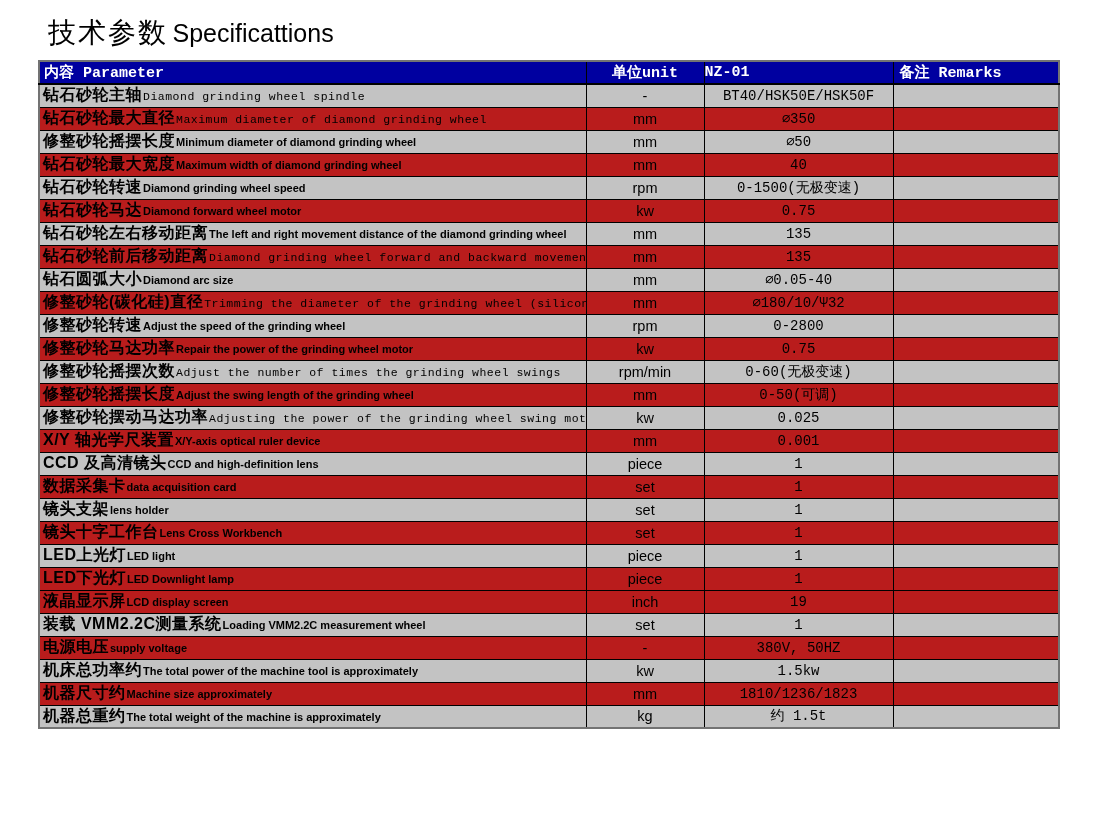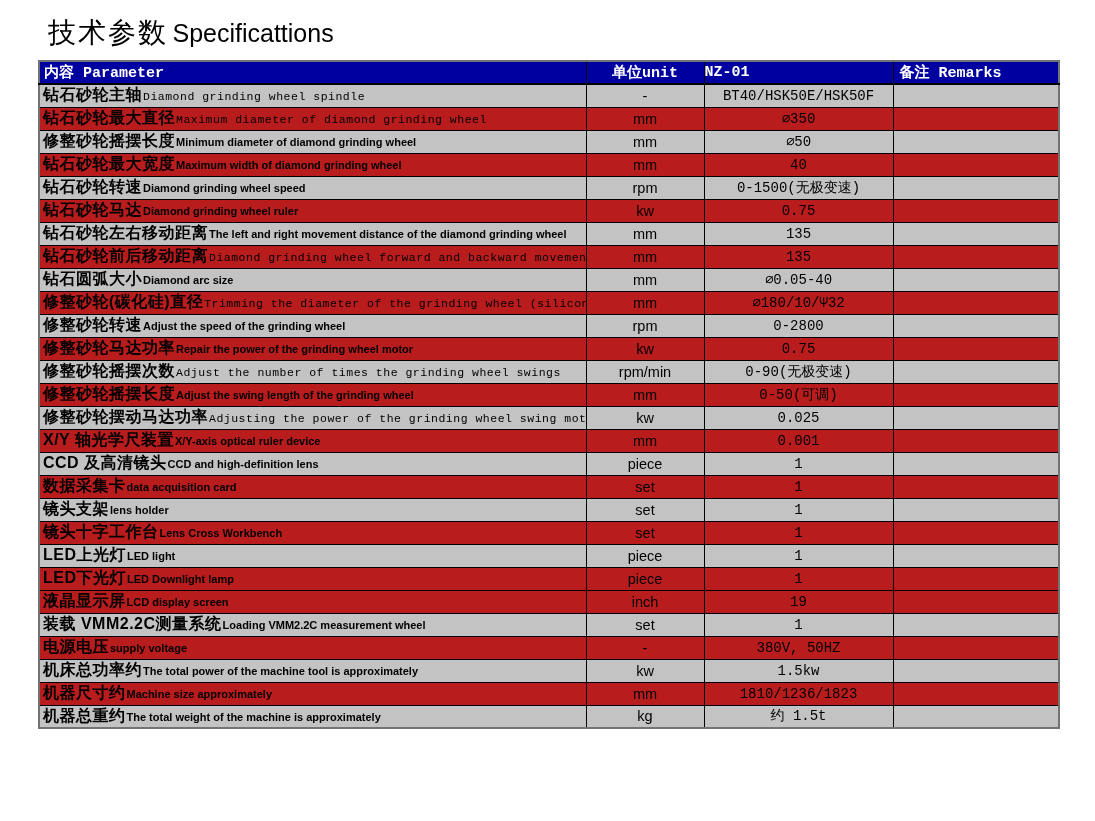--- a/index.html
+++ b/index.html
@@ -136,21 +136,21 @@
         <td class="value">40</td>
         <td class="remark"></td>
       </tr>
       <tr class="gray">
         <td class="param"><span class="zh">钻石砂轮转速</span><span class="en">Diamond grinding wheel speed</span></td>
         <td class="unit">rpm</td>
         <td class="value">0-1500(无极变速)</td>
         <td class="remark"></td>
       </tr>
       <tr class="white">
-        <td class="param"><span class="zh">钻石砂轮马达</span><span class="en">Diamond grinding wheel ruler</span></td>
+        <td class="param"><span class="zh">钻石砂轮马达</span><span class="en">Diamond forward wheel motor</span></td>
         <td class="unit">kw</td>
         <td class="value">0.75</td>
         <td class="remark"></td>
       </tr>
       <tr class="gray">
         <td class="param"><span class="zh">钻石砂轮左右移动距离</span><span class="en">The left and right movement distance of the diamond grinding wheel</span></td>
         <td class="unit">mm</td>
         <td class="value">135</td>
         <td class="remark"></td>
       </tr>
@@ -180,21 +180,21 @@
       </tr>
       <tr class="white">
         <td class="param"><span class="zh">修整砂轮马达功率</span><span class="en">Repair the power of the grinding wheel motor</span></td>
         <td class="unit">kw</td>
         <td class="value">0.75</td>
         <td class="remark"></td>
       </tr>
       <tr class="gray">
         <td class="param"><span class="zh">修整砂轮摇摆次数</span><span class="en mono">Adjust the number of times the grinding wheel swings</span></td>
         <td class="unit">rpm/min</td>
-        <td class="value">0-90(无极变速)</td>
+        <td class="value">0-60(无极变速)</td>
         <td class="remark"></td>
       </tr>
       <tr class="white">
         <td class="param"><span class="zh">修整砂轮摇摆长度</span><span class="en">Adjust the swing length of the grinding wheel</span></td>
         <td class="unit">mm</td>
         <td class="value">0-50(可调)</td>
         <td class="remark"></td>
       </tr>
       <tr class="gray">
         <td class="param"><span class="zh">修整砂轮摆动马达功率</span><span class="en mono">Adjusting the power of the grinding wheel swing motor</span></td>

